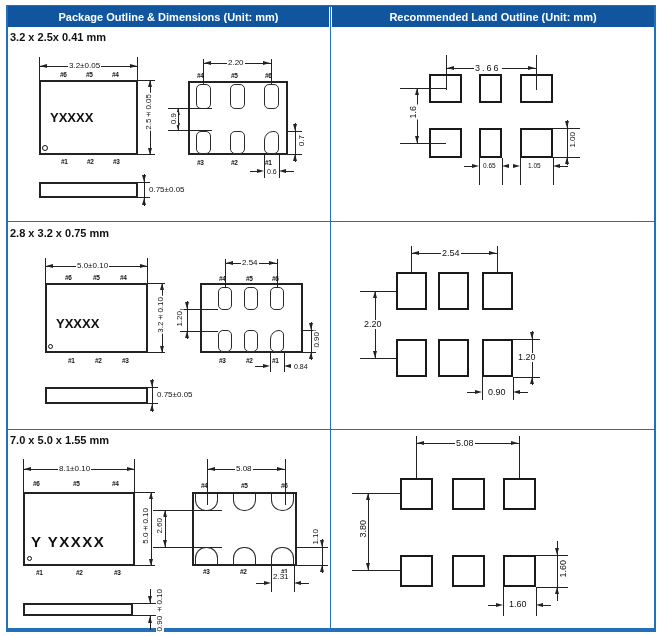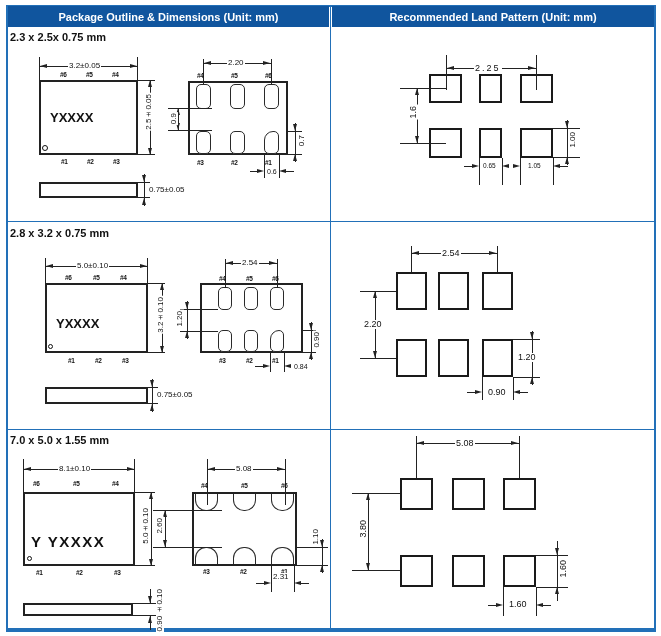--- a/index.html
+++ b/index.html
@@ -36,24 +36,24 @@
 <div class="bl" style="left:6px;top:5px;width:2px;height:627px"></div>
 <div class="bl" style="left:654px;top:5px;width:2px;height:627px"></div>
 <div class="bl" style="left:6px;top:628px;width:650px;height:4px"></div>
 <div class="bl" style="left:330px;top:6px;width:1px;height:622px"></div>
 <div class="bl" style="left:8px;top:221px;width:646px;height:1px"></div>
 <div class="bl" style="left:8px;top:429px;width:646px;height:1px"></div>
 <div class="hc" style="left:8px;top:6px;width:321px">
     <span>Package Outline &amp; Dimensions (Unit: mm)</span>
   </div>
 <div class="hc" style="left:332px;top:6px;width:322px">
-    <span>Recommended Land Pattern (Unit: mm)</span>
+    <span>Recommended Land Outline (Unit: mm)</span>
   </div>
 
-<div class="sec" style="left:10px;top:31px">2.3 x 2.5x 0.75 mm</div>
+<div class="sec" style="left:10px;top:31px">3.2 x 2.5x 0.41 mm</div>
 
 <div class="rect" style="left:39px;top:80px;width:99px;height:75px"></div>
 <div class="mark" style="left:50px;top:111px;font-size:13px">YXXXX</div>
 <div class="dot" style="left:42px;top:145px;width:6px;height:6px"></div>
 <div class="vl" style="left:39px;top:57px;height:23px"></div>
 <div class="vl" style="left:137px;top:57px;height:23px"></div>
 <div class="hl" style="left:39px;top:66px;width:99px"></div>
 <div class="ar l" style="left:40px;top:64px"></div>
 <div class="ar r" style="left:130px;top:64px"></div>
 <div class="dim" style="left:68px;top:62px">3.2±0.05</div>
@@ -121,21 +121,21 @@
 <div class="pad" style="left:479px;top:74px;width:23px;height:29px"></div>
 <div class="pad" style="left:520px;top:74px;width:33px;height:29px"></div>
 <div class="pad" style="left:429px;top:128px;width:33px;height:30px"></div>
 <div class="pad" style="left:479px;top:128px;width:23px;height:30px"></div>
 <div class="pad" style="left:520px;top:128px;width:33px;height:30px"></div>
 <div class="vl" style="left:446px;top:55px;height:35px"></div>
 <div class="vl" style="left:536px;top:55px;height:35px"></div>
 <div class="hl" style="left:446px;top:68px;width:90px"></div>
 <div class="ar l" style="left:447px;top:66px"></div>
 <div class="ar r" style="left:528px;top:66px"></div>
-<div class="dim dim9 sp" style="left:474px;top:64px">2.25</div>
+<div class="dim dim9 sp" style="left:474px;top:64px">3.66</div>
 <div class="hl" style="left:400px;top:88px;width:46px"></div>
 <div class="hl" style="left:400px;top:143px;width:46px"></div>
 <div class="vl" style="left:417px;top:88px;height:55px"></div>
 <div class="ar u" style="left:415px;top:88px"></div>
 <div class="ar d" style="left:415px;top:136px"></div>
 <div class="dimv dim9" style="left:409px;top:105px">1.6</div>
 <div class="vl" style="left:479px;top:158px;height:27px"></div>
 <div class="vl" style="left:502px;top:158px;height:27px"></div>
 <div class="hl" style="left:464px;top:166px;width:8px"></div>
 <div class="ar r" style="left:472px;top:164px"></div>

